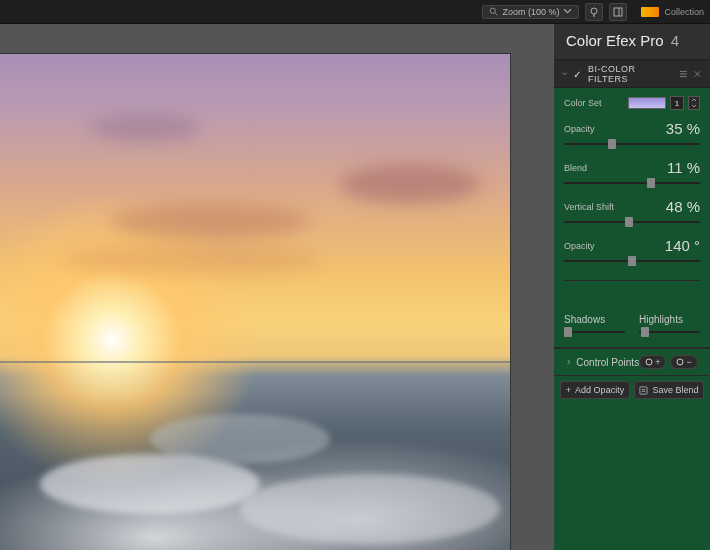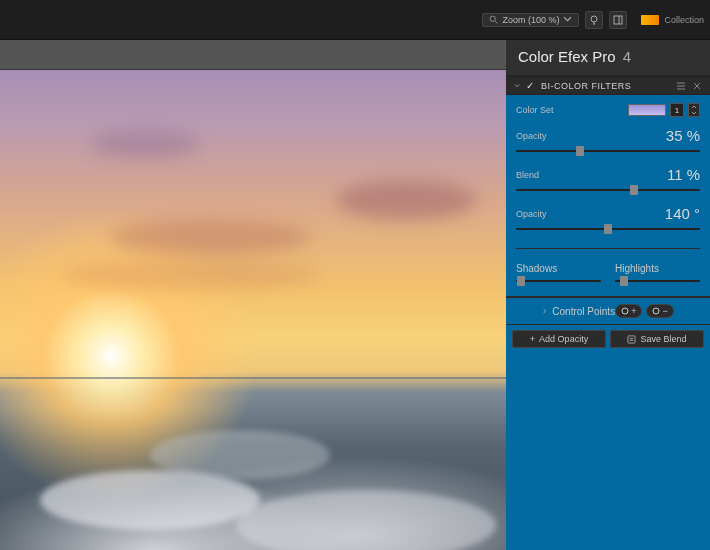--- a/index.html
+++ b/index.html
@@ -1,19 +1,19 @@
 <!DOCTYPE html>
 <html><head>
 <meta charset="utf-8">
 <style>
 * { margin:0; padding:0; box-sizing:border-box; font-family: Arial, Helvetica, sans-serif; }
 body { width:710px; height:550px; background:#2b2b2b; display:flex; flex-direction:column; overflow:hidden; }
 
 
-.toolbar { height:40px; background:#1e1e1e; display:flex; align-items:center; justify-content:flex-end; gap:6px; padding:0 6px; border-bottom:1px solid #111; }
+.toolbar { height:24px; background:#1e1e1e; display:flex; align-items:center; justify-content:flex-end; gap:6px; padding:0 6px; border-bottom:1px solid #111; }
 .zoom-box { display:flex; align-items:center; gap:4px; background:#2f2f2f; border:1px solid #444; border-radius:2px; padding:1px 6px; color:#bbb; font-size:9px; cursor:pointer; }
 .zoom-box svg { width:9px; height:9px; }
 .tool-btn { width:18px; height:18px; background:#2f2f2f; border:1px solid #444; border-radius:2px; display:flex; align-items:center; justify-content:center; cursor:pointer; }
 .tool-btn svg { width:10px; height:10px; }
 .brand-logo { width:18px; height:10px; background:linear-gradient(90deg,#f7b500,#f78000); border-radius:1px;}
 .brand-wrap { display:flex; align-items:flex-start; gap:5px; margin-left:8px;}
 
 .main { flex:1; display:flex; overflow:hidden; }
 
 
@@ -35,21 +35,21 @@
 .w2{width:260px;height:70px;bottom:30px;right:10px;background:rgba(220,220,225,0.5);}
 .w3{width:180px;height:50px;bottom:110px;left:150px;background:rgba(200,205,210,0.4);}
 .surf{position:absolute;bottom:0;left:0;right:0;height:180px;
   background:
    radial-gradient(ellipse at 30% 80%, rgba(245,245,248,0.8) 0%, rgba(245,245,248,0.0) 40%),
    radial-gradient(ellipse at 70% 70%, rgba(235,235,240,0.7) 0%, rgba(235,235,240,0.0) 45%),
    linear-gradient(180deg, rgba(70,80,90,0.0) 0%, rgba(55,60,68,0.6) 100%);
 }
 
 
-.panel { width:204px; background:#0369a1; display:flex; flex-direction:column; color:#c8c8c8; font-size:10px; }
+.panel { width:156px; background:#14532d; display:flex; flex-direction:column; color:#c8c8c8; font-size:10px; }
 .panel-title { padding:8px 12px 10px; font-size:15px; color:#e8e8e8; font-weight:300; border-bottom:1px solid #262626; background:#303030;}
 .panel-title .ver { color:#aaa; font-weight:300; margin-left:3px;}
 .section-hdr { display:flex; align-items:center; gap:6px; background:#2a2a2a; border-top:1px solid #222; border-bottom:1px solid #222; padding:3px 8px; font-size:9px; letter-spacing:0.5px; color:#cfcfcf;}
 .section-hdr .chev{width:6px;height:6px;}
 .section-hdr .check{font-size:10px;color:#ddd;}
 .section-hdr .grow{flex:1;}
 .section-hdr .sico{width:10px;height:10px;color:#888;cursor:pointer;}
 .controls { padding:8px 10px 10px; display:flex; flex-direction:column; gap:10px; border-bottom:1px solid #2a2a2a;}
 .row { display:flex; align-items:center; justify-content:space-between; }
 .row .lbl{color:#bfbfbf; font-size:9px;}
@@ -58,21 +58,21 @@
 .swatch { width:38px; height:12px; background:linear-gradient(180deg, #9a8fd8 0%, #c6bff0 100%); border:1px solid #666; cursor:pointer;}
 .num-box { width:14px; height:14px; background:#222; border:1px solid #555; color:#ddd; font-size:8px; display:flex; align-items:center; justify-content:center;}
 .step { width:12px; height:14px; background:#2a2a2a; border:1px solid #555; display:flex; flex-direction:column; cursor:pointer;}
 .step div{flex:1; display:flex; align-items:center; justify-content:center;}
 .step svg{width:6px;height:4px;}
 .slider { position:relative; height:10px; margin-top:2px;}
 .track { position:absolute; left:0; right:0; top:4px; height:2px; background:#222; border-radius:1px;}
 .thumb { position:absolute; top:0; width:8px; height:10px; background:#888; border-radius:1px; transform:translateX(-50%); cursor:pointer;}
 .divider { height:1px; background:#2a2a2a; margin:4px 0;}
 .dual { display:flex; gap:14px;}
-.dual > div { flex:1; }
+.dual > div { flex:1;margin-top:19px; }
 .cp-row { display:flex; align-items:center; justify-content:center; padding:6px 10px; border-top:1px solid #2a2a2a; border-bottom:1px solid #2a2a2a;}
 .cp-row .chev2{width:6px;height:6px; margin-right:4px;}
 .cp-actions { display:flex; gap:4px;}
 .pill { display:flex; align-items:center; gap:2px; background:#2b2b2b; border:1px solid #444; border-radius:8px; padding:1px 5px; cursor:pointer; font-size:9px;}
 .pill svg{width:8px;height:8px;}
 .btn-row { display:flex; gap:4px; padding:5px 6px;}
 .btn { flex:1; background:#2b2b2b; border:1px solid #444; border-radius:2px; padding:3px 4px; display:flex; align-items:center; justify-content:center; gap:4px; font-size:9px; color:#c8c8c8; cursor:pointer;}
 .btn svg{width:9px;height:9px;}
 </style>
 </head>
@@ -182,20 +182,30 @@
         <div class="row">
           <span class="lbl">Blend</span>
           <span class="val">11 %</span>
         </div>
         <div class="slider">
           <div class="track"></div>
             <div class="thumb" style="left:64%"></div>
         </div>
       </div>
 
+      <div>
+        <div class="row">
+          <span class="lbl">Vertical Shift</span>
+          <span class="val">48 %</span>
+        </div>
+        <div class="slider">
+          <div class="track"></div>
+            <div class="thumb" style="left:48%"></div>
+        </div>
+      </div>
 
       <div>
         <div class="row">
           <span class="lbl">Opacity</span>
           <span class="val">140 °</span>
         </div>
         <div class="slider">
           <div class="track"></div>
             <div class="thumb" style="left:50%"></div>
         </div>

